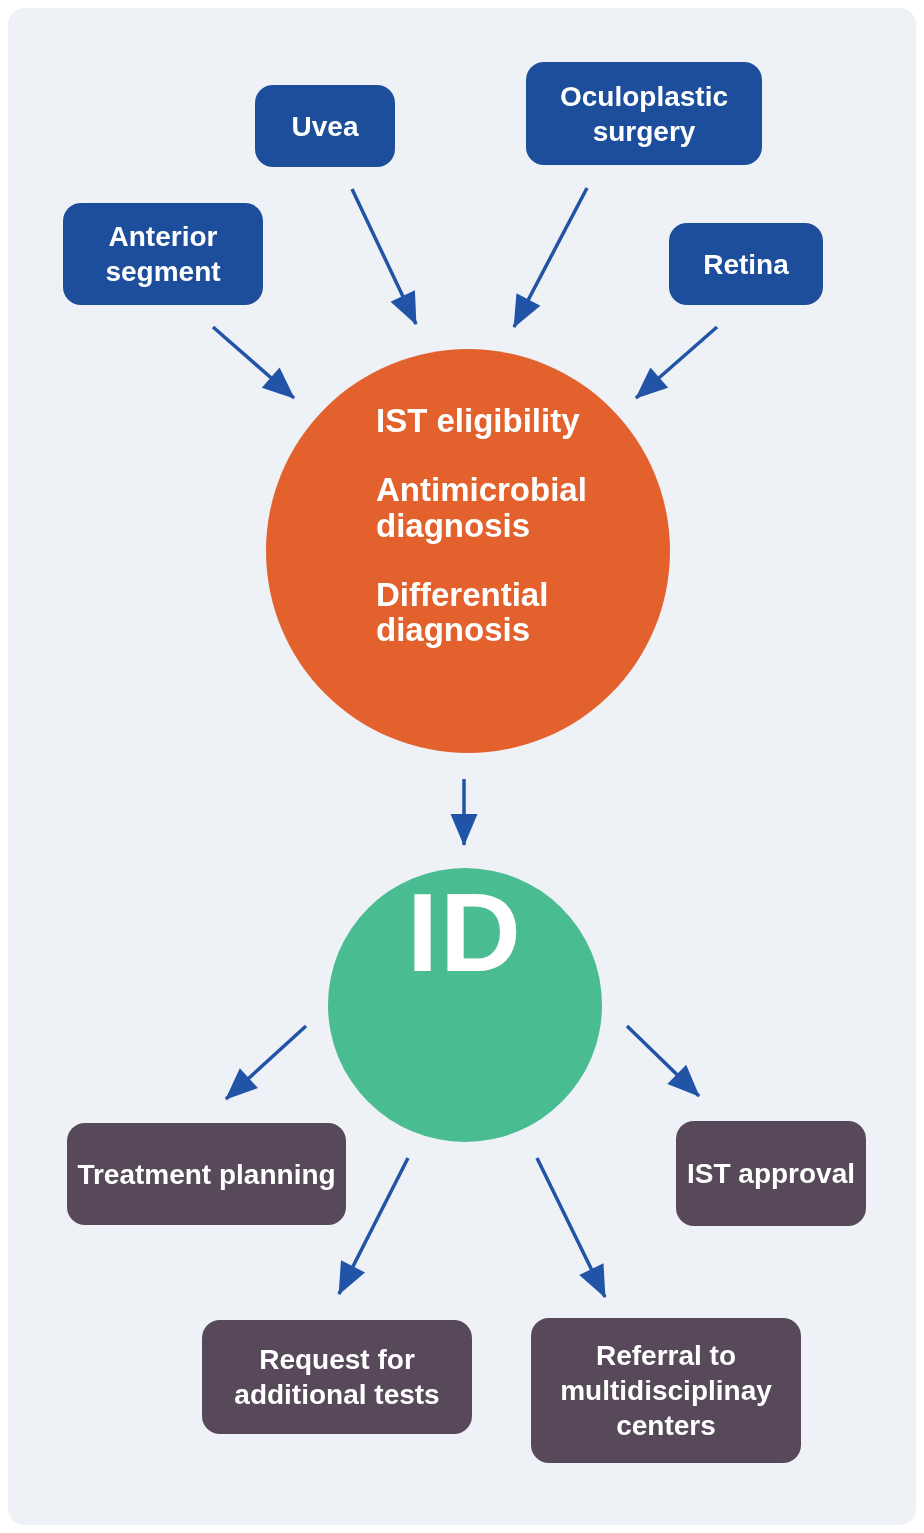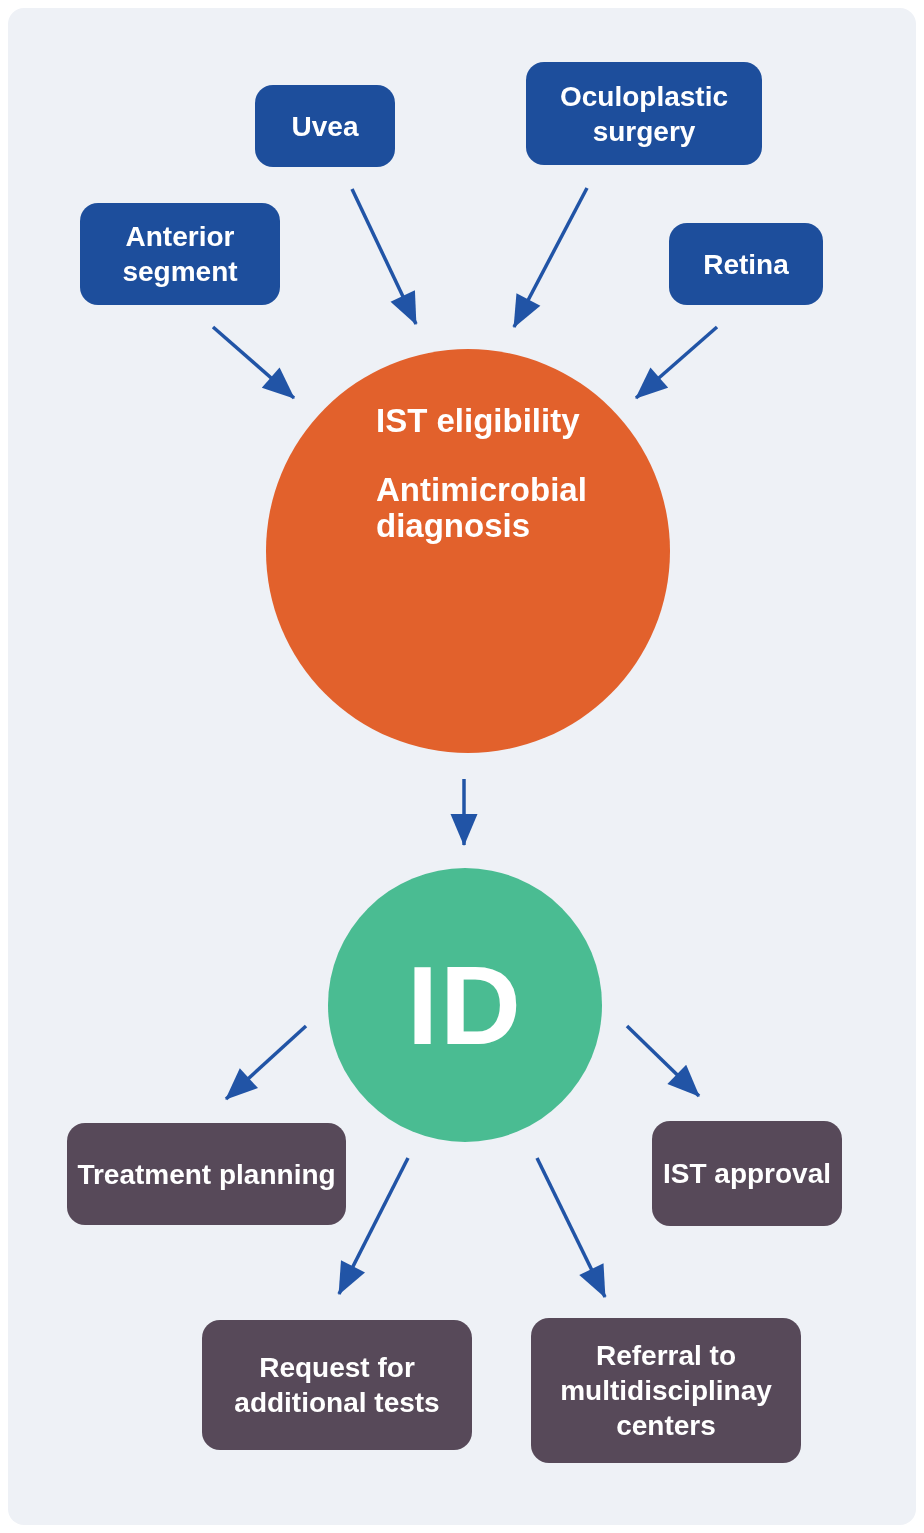--- a/index.html
+++ b/index.html
@@ -34,21 +34,21 @@
     color:var(--text-light);
     font-size:28px;font-weight:600;line-height:1.25;
     border-radius:18px;
     padding:6px 4px;
   }
   .node.blue{background:var(--blue-node);}
   .node.purple{background:var(--purple-node);}
 
   #box-uvea{left:255px;top:85px;width:140px;height:82px;}
   #box-oculoplastic{left:526px;top:62px;width:236px;height:103px;}
-  #box-anterior{left:80px;top:203px;width:200px;height:102px;}
+  #box-anterior{left:63px;top:203px;width:200px;height:102px;}
   #box-retina{left:669px;top:223px;width:154px;height:82px;}
 
   .hub-circle{
     position:absolute;
     left:266px;top:349px;width:404px;height:404px;
     background:var(--orange-hub);
     border-radius:50%;
   }
   .hub-list{
     position:absolute;
@@ -58,31 +58,31 @@
   .hub-item{
     color:var(--text-light);
     font-size:33px;font-weight:600;line-height:1.07;
     text-align:left;
   }
   .id-circle{
     position:absolute;
     left:328px;top:868px;width:274px;height:274px;
     background:var(--green-node);
     border-radius:50%;
-    display:flex;align-items:center;justify-content:center;
+    display:flex;align-items:flex-start;justify-content:center;
   }
   .id-label{
     color:var(--text-light);
     font-size:112px;font-weight:600;
     letter-spacing:2px;
   }
 
   #box-treatment{left:67px;top:1123px;width:279px;height:102px;}
-  #box-ist-approval{left:652px;top:1121px;width:190px;height:105px;}
-  #box-request{left:202px;top:1320px;width:270px;height:130px;}
+  #box-ist-approval{left:676px;top:1121px;width:190px;height:105px;}
+  #box-request{left:202px;top:1320px;width:270px;height:114px;}
   #box-referral{left:531px;top:1318px;width:270px;height:145px;}
 
   svg.arrows{
     position:absolute;left:0;top:0;
     pointer-events:none;
   }
   svg.arrows line{
     stroke:var(--arrow);
     stroke-width:3.5;
   }
@@ -121,20 +121,21 @@
     <span>Anterior segment</span>
   </div>
   <div class="node blue" id="box-retina">
     <span>Retina</span>
   </div>
 
   <div class="hub-circle">
     <div class="hub-list">
       <div class="hub-item">IST eligibility</div>
       <div class="hub-item">Antimicrobial diagnosis</div>
+      <div class="hub-item">Differential diagnosis</div>
     </div>
   </div>
 
   <div class="id-circle">
     <span class="id-label">ID</span>
   </div>
 
   <div class="node purple" id="box-treatment">
     <span>Treatment planning</span>
   </div>

